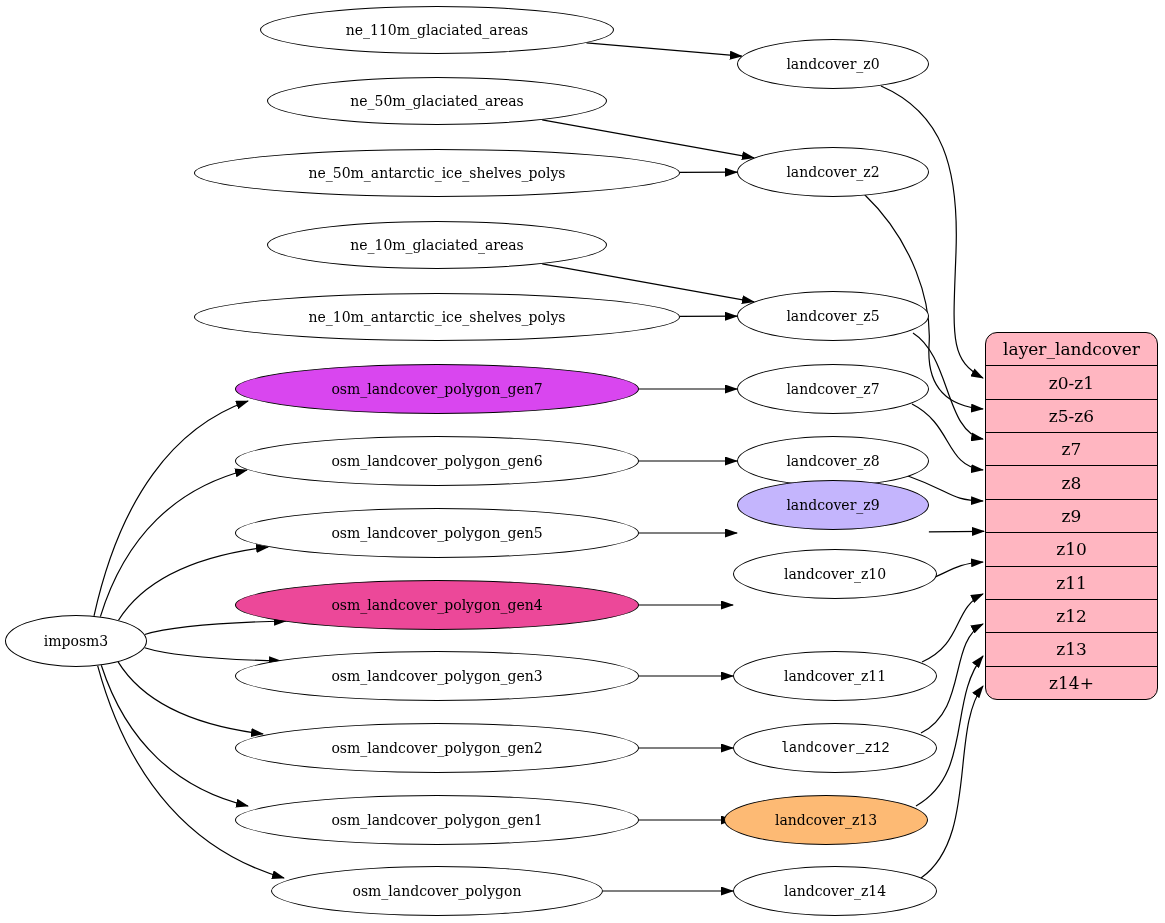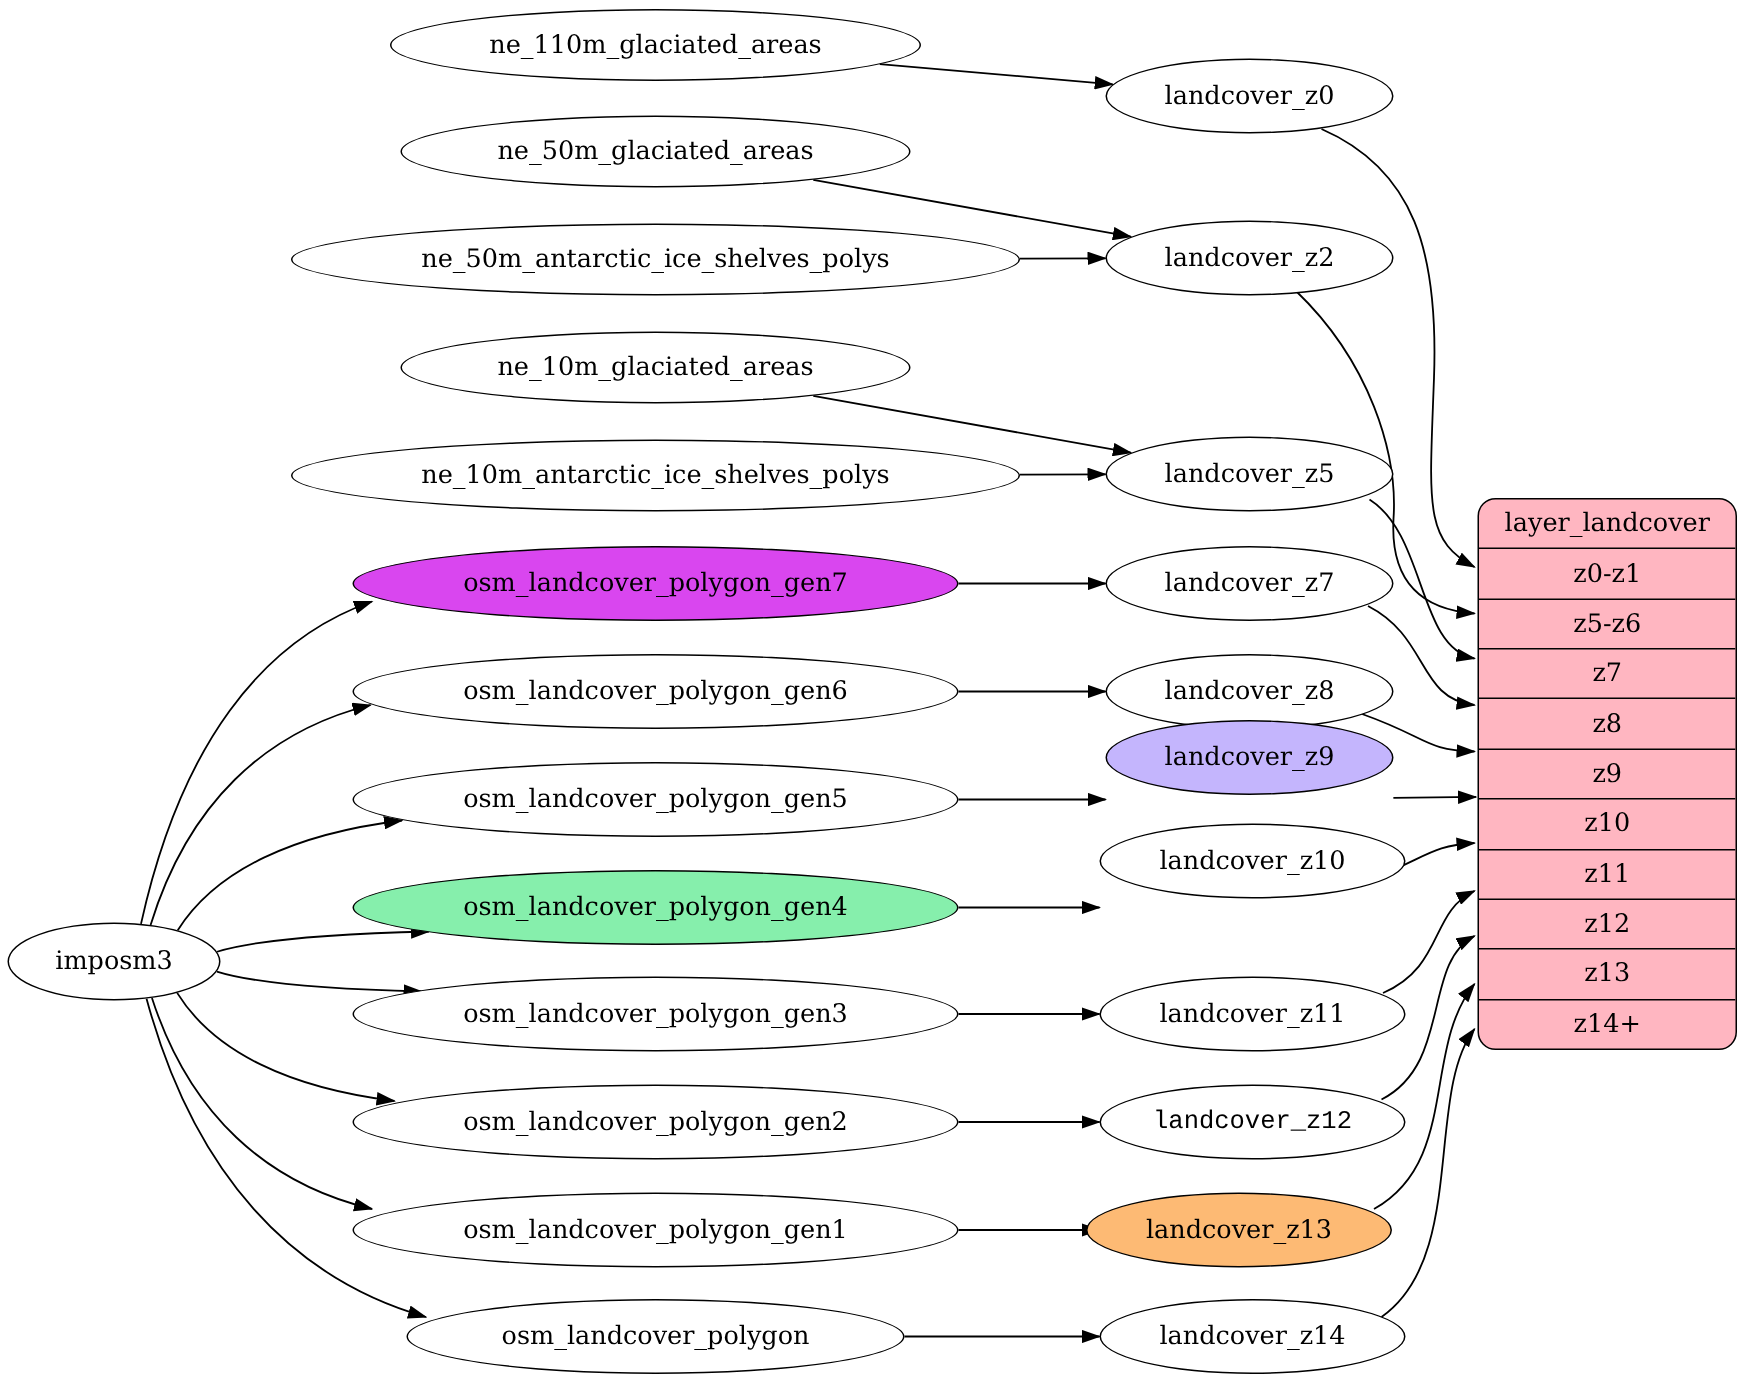--- a/index.html
+++ b/index.html
@@ -2,21 +2,21 @@
 <html><head>
 <meta charset="utf-8">
 <title>landcover layer graph</title>
 <style>
   html,body{margin:0;padding:0;background:#ffffff;}
   .canvas{position:relative;width:1165px;height:923px;background:#ffffff;overflow:hidden;
           font-family:"DejaVu Serif","Liberation Serif",serif;}
   .edge-layer{position:absolute;left:0;top:0;}
   .node{position:absolute;border:1px solid #000;border-radius:50%;background:#fff;
         display:flex;align-items:center;justify-content:center;white-space:nowrap;
-        font-size:17px;color:#000;box-sizing:border-box;}
+        font-size:14px;color:#000;box-sizing:border-box;}
   .record{position:absolute;border:1px solid #000;border-radius:12px;
           display:flex;flex-direction:column;box-sizing:border-box;overflow:hidden;
           font-size:17px;color:#000;}
   .record .rrow{flex:1;display:flex;align-items:center;justify-content:center;
                 border-top:1px solid #000;box-sizing:border-box;white-space:nowrap;}
   .record .rrow.first{border-top:none;}
 </style>
 </head>
 <body>
 
@@ -66,21 +66,21 @@
   <div id="nodes">
       <div class="node" style="left: 5px; top: 615px; width: 142px; height: 52px; background: rgb(255, 255, 255); border-color: rgb(0, 0, 0);">imposm3</div>
       <div class="node" style="left: 260px; top: 6px; width: 354px; height: 48px; background: rgb(255, 255, 255); border-color: rgb(0, 0, 0);">ne_110m_glaciated_areas</div>
       <div class="node" style="left: 267px; top: 77px; width: 340px; height: 48px; background: rgb(255, 255, 255); border-color: rgb(0, 0, 0);">ne_50m_glaciated_areas</div>
       <div class="node" style="left: 194px; top: 149px; width: 486px; height: 48px; background: rgb(255, 255, 255); border-color: rgb(0, 0, 0);">ne_50m_antarctic_ice_shelves_polys</div>
       <div class="node" style="left: 267px; top: 221px; width: 340px; height: 48px; background: rgb(255, 255, 255); border-color: rgb(0, 0, 0);">ne_10m_glaciated_areas</div>
       <div class="node" style="left: 194px; top: 293px; width: 486px; height: 48px; background: rgb(255, 255, 255); border-color: rgb(0, 0, 0);">ne_10m_antarctic_ice_shelves_polys</div>
       <div class="node" style="left: 235px; top: 364px; width: 404px; height: 50px; background: #d946ef; border-color: rgb(0, 0, 0);">osm_landcover_polygon_gen7</div>
       <div class="node" style="left: 235px; top: 436px; width: 404px; height: 50px; background: rgb(255, 255, 255); border-color: rgb(0, 0, 0);">osm_landcover_polygon_gen6</div>
       <div class="node" style="left: 235px; top: 508px; width: 404px; height: 50px; background: rgb(255, 255, 255); border-color: rgb(0, 0, 0);">osm_landcover_polygon_gen5</div>
-      <div class="node" style="left: 235px; top: 580px; width: 404px; height: 50px; background: #86efac; border-color: rgb(0, 0, 0);">osm_landcover_polygon_gen4</div>
+      <div class="node" style="left: 235px; top: 580px; width: 404px; height: 50px; background: #ec4899; border-color: rgb(0, 0, 0);">osm_landcover_polygon_gen4</div>
       <div class="node" style="left: 235px; top: 651px; width: 404px; height: 50px; background: rgb(255, 255, 255); border-color: rgb(0, 0, 0);">osm_landcover_polygon_gen3</div>
       <div class="node" style="left: 235px; top: 723px; width: 404px; height: 50px; background: rgb(255, 255, 255); border-color: rgb(0, 0, 0);">osm_landcover_polygon_gen2</div>
       <div class="node" style="left: 235px; top: 795px; width: 404px; height: 50px; background: rgb(255, 255, 255); border-color: rgb(0, 0, 0);">osm_landcover_polygon_gen1</div>
       <div class="node" style="left: 271px; top: 866px; width: 332px; height: 50px; background: rgb(255, 255, 255); border-color: rgb(0, 0, 0);">osm_landcover_polygon</div>
       <div class="node" style="left: 737px; top: 39px; width: 192px; height: 50px; background: rgb(255, 255, 255); border-color: rgb(0, 0, 0);">landcover_z0</div>
       <div class="node" style="left: 737px; top: 147px; width: 192px; height: 50px; background: rgb(255, 255, 255); border-color: rgb(0, 0, 0);">landcover_z2</div>
       <div class="node" style="left: 737px; top: 291px; width: 192px; height: 50px; background: rgb(255, 255, 255); border-color: rgb(0, 0, 0);">landcover_z5</div>
       <div class="node" style="left: 737px; top: 364px; width: 192px; height: 50px; background: rgb(255, 255, 255); border-color: rgb(0, 0, 0); text-align: right;">landcover_z7</div>
       <div class="node" style="left: 737px; top: 436px; width: 192px; height: 50px; background: rgb(255, 255, 255); border-color: rgb(0, 0, 0);">landcover_z8</div>
       <div class="node" style="left: 737px; top: 480px; width: 192px; height: 50px; background: #c4b5fd; border-color: rgb(0, 0, 0);">landcover_z9</div>

